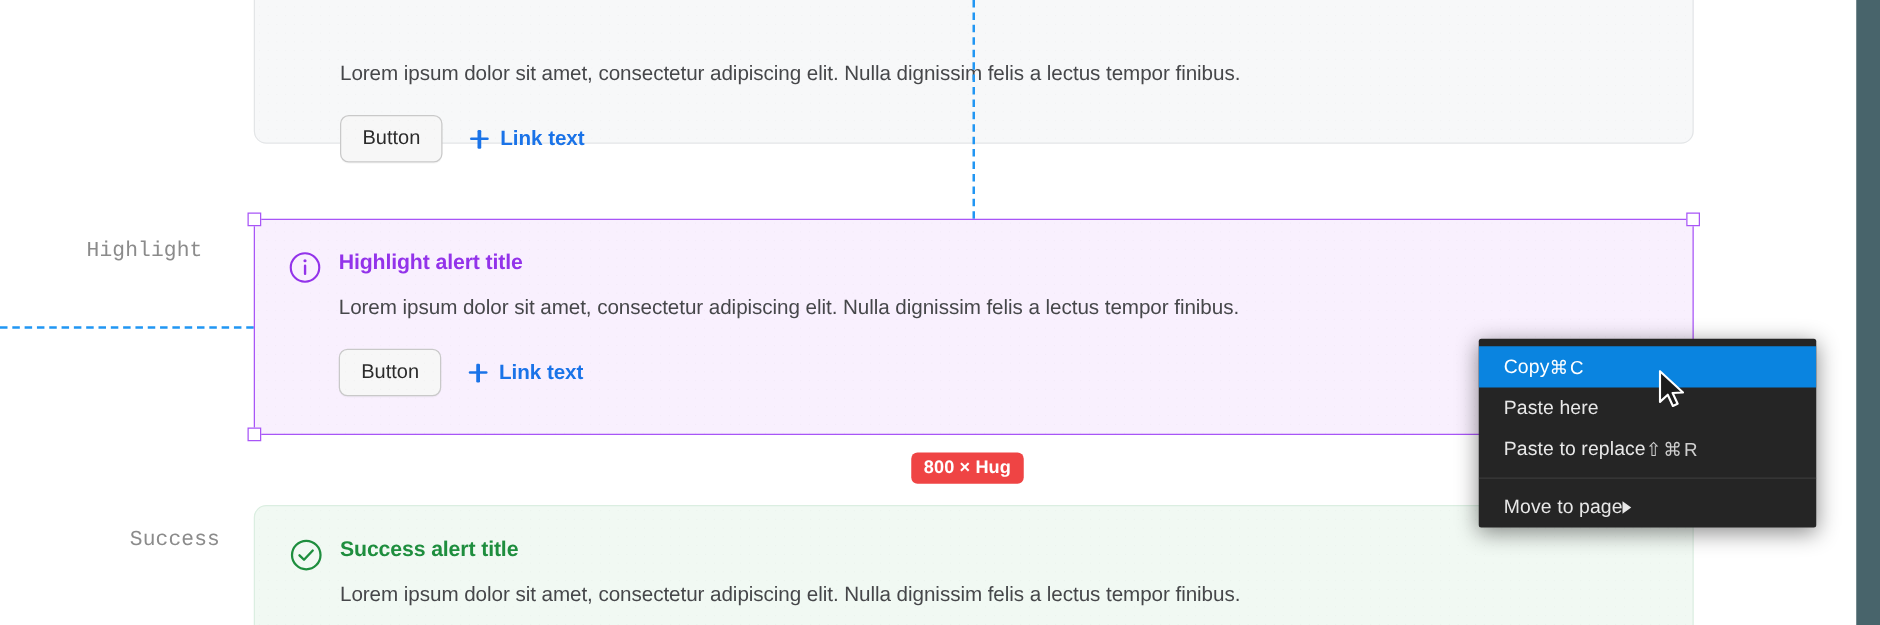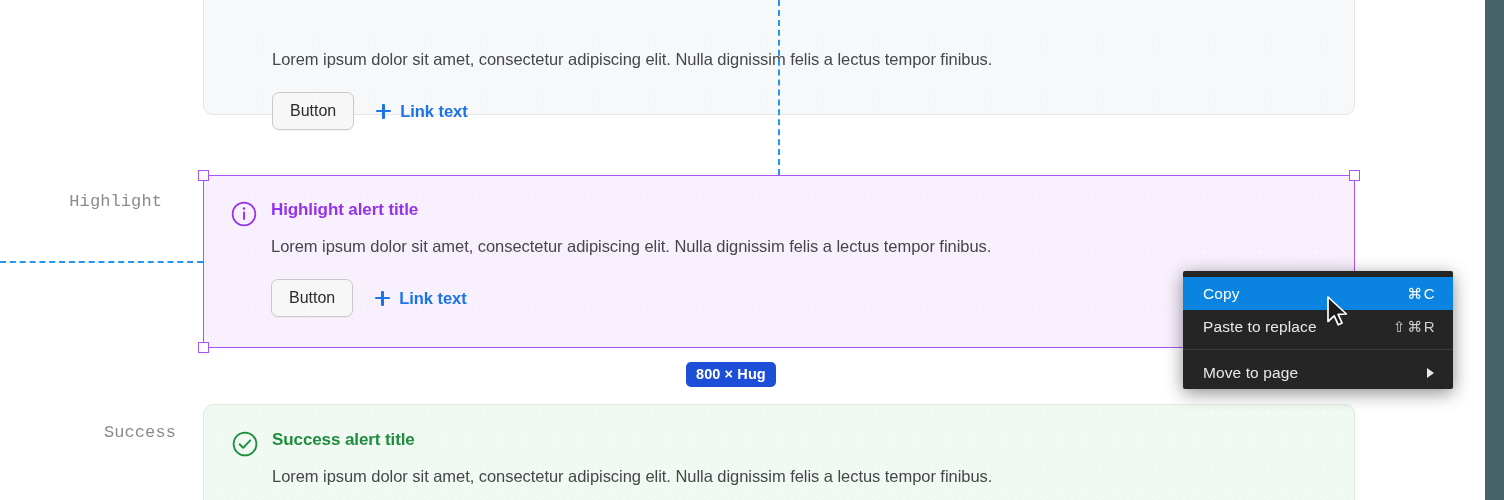--- a/index.html
+++ b/index.html
@@ -94,22 +94,22 @@
   .handle{
     position:absolute;width:11px;height:11px;background:#ffffff;
     border:1.6px solid #a855f7;box-sizing:border-box;
   }
   .handle.tl{left:-6px;top:-6px;}
   .handle.tr{right:-6px;top:-6px;}
   .handle.bl{left:-6px;bottom:-6px;}
   .handle.br{right:-6px;bottom:-6px;}
 
   .size-badge{
-    position:absolute;left:686px;top:362px;
-    background:#1d4ed8;color:#fff;font-size:14.5px;font-weight:bold;
+    position:absolute;left:729px;top:362px;
+    background:#ef4444;color:#fff;font-size:14.5px;font-weight:bold;
     padding:4px 10px 5px;border-radius:5px;white-space:nowrap;
     letter-spacing:.1px;
   }
 
   
   .guide-v{
     position:absolute;left:778px;top:0;width:0;height:175px;
     border-left:2px dashed #2196f3;
   }
   .guide-h{
@@ -119,21 +119,21 @@
 
   
   .ctx-menu{
     position:absolute;left:1183px;top:271px;width:270px;
     background:#252525;border-radius:2px;
     padding:6px 0 0 0;
     box-shadow:0 4px 18px rgba(0,0,0,.45);
     overflow:hidden;
   }
   .ctx-item{
-    display:flex;align-items:center;justify-content:space-between;
+    display:flex;align-items:center;justify-content:flex-start;
     height:33px;padding:0 17px 0 20px;
     color:#e8e8e8;font-size:15.5px;letter-spacing:.1px;cursor:default;
   }
   .ctx-item.sel{background:#0a84e0;color:#ffffff;}
   .ctx-shortcut{font-size:15px;color:#cfcfcf;letter-spacing:1.5px;}
   .ctx-item.sel .ctx-shortcut{color:#ffffff;}
   .ctx-arrow{
     width:0;height:0;border-left:7px solid #e8e8e8;
     border-top:5px solid transparent;border-bottom:5px solid transparent;
     margin-right:2px;
@@ -213,20 +213,24 @@
   </div>
   <div class="size-badge">800 × Hug</div>
 
   <div class="ctx-menu">
     <div id="ctx-list">
         <div class="ctx-item sel">
           <span>Copy</span>
           <span class="ctx-shortcut">⌘C</span>
         </div>
         <div class="ctx-item">
+          <span>Paste here</span>
+          <span></span>
+        </div>
+        <div class="ctx-item">
           <span>Paste to replace</span>
           <span class="ctx-shortcut">⇧⌘R</span>
         </div>
         <div class="ctx-sep"></div>
         <div class="ctx-item">
           <span>Move to page</span>
           <span class="ctx-arrow"></span>
         </div>
       </div>
   </div>

